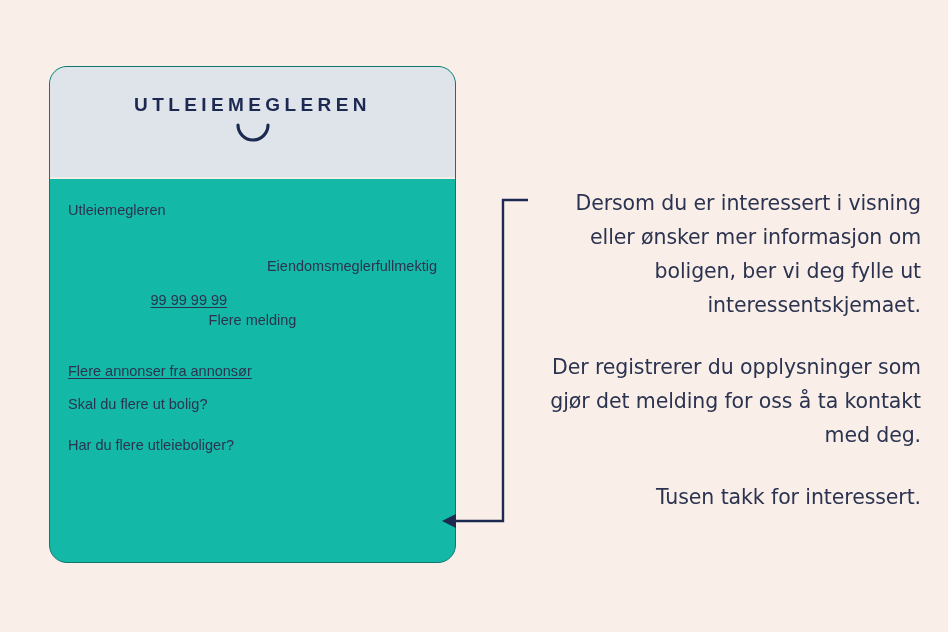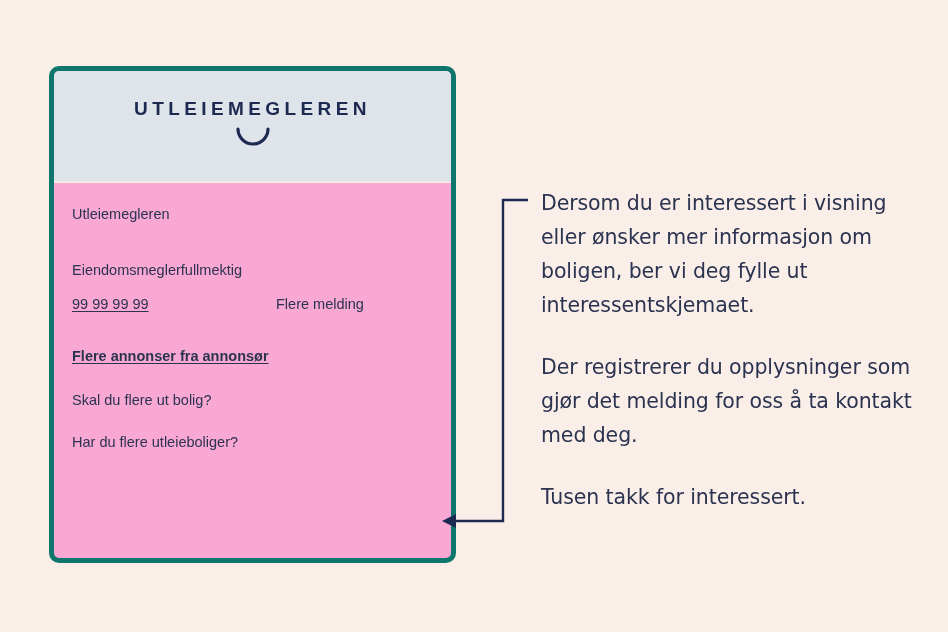--- a/index.html
+++ b/index.html
@@ -15,23 +15,23 @@
     position: relative;
   }
 
   
   #agent-card {
     position: absolute;
     left: 49px;
     top: 66px;
     width: 407px;
     height: 497px;
-    background: #f9a8d4;
-    border: 5px solid #0f766e;
-    border-radius: 10px;
+    background: #14b8a6;
+    border: 1px solid #0f766e;
+    border-radius: 18px;
     box-sizing: border-box;
     overflow: hidden;
   }
 
   #card-header {
     height: 112px;
     background: #dfe3ea;
     border-bottom: 2px solid #f4ece6;
     box-sizing: border-box;
     display: flex;
@@ -74,46 +74,47 @@
     margin-bottom: 36px;
   }
 
   #agent-role-title {
     font-weight: bold;
     margin-bottom: 6px;
   }
 
   #agent-role-subtitle {
     margin-bottom: 15px;
+    text-align: right;
   }
 
   #contact-row {
     display: flex;
     align-items: center;
     margin-bottom: 32px;
+    flex-direction: column;
   }
 
   #agent-phone {
     text-decoration: underline;
     text-underline-offset: 2px;
     width: 204px;
     cursor: pointer;
   }
 
   #send-message-link {
     cursor: pointer;
   }
 
   #more-ads-link {
     text-decoration: underline;
     text-underline-offset: 2px;
-    margin-bottom: 25px;
+    margin-bottom: 13px;
     display: inline-block;
     cursor: pointer;
-    font-weight: bold;
   }
 
   .secondary-link {
     margin-bottom: 22px;
     cursor: pointer;
   }
 
   
   #connector-svg {
     position: absolute;
@@ -133,20 +134,21 @@
     color: #2b3350;
     font-family: "DejaVu Sans", sans-serif;
     font-size: 20.5px;
     line-height: 34px;
     font-weight: 400;
     letter-spacing: -0.1px;
   }
 
   #annotation p {
     margin: 0 0 28px 0;
+    text-align: right;
   }
 
   #annotation p:last-child {
     margin-bottom: 0;
   }
 </style>
 </head>
 <body>
 
 <div id="agent-card">

